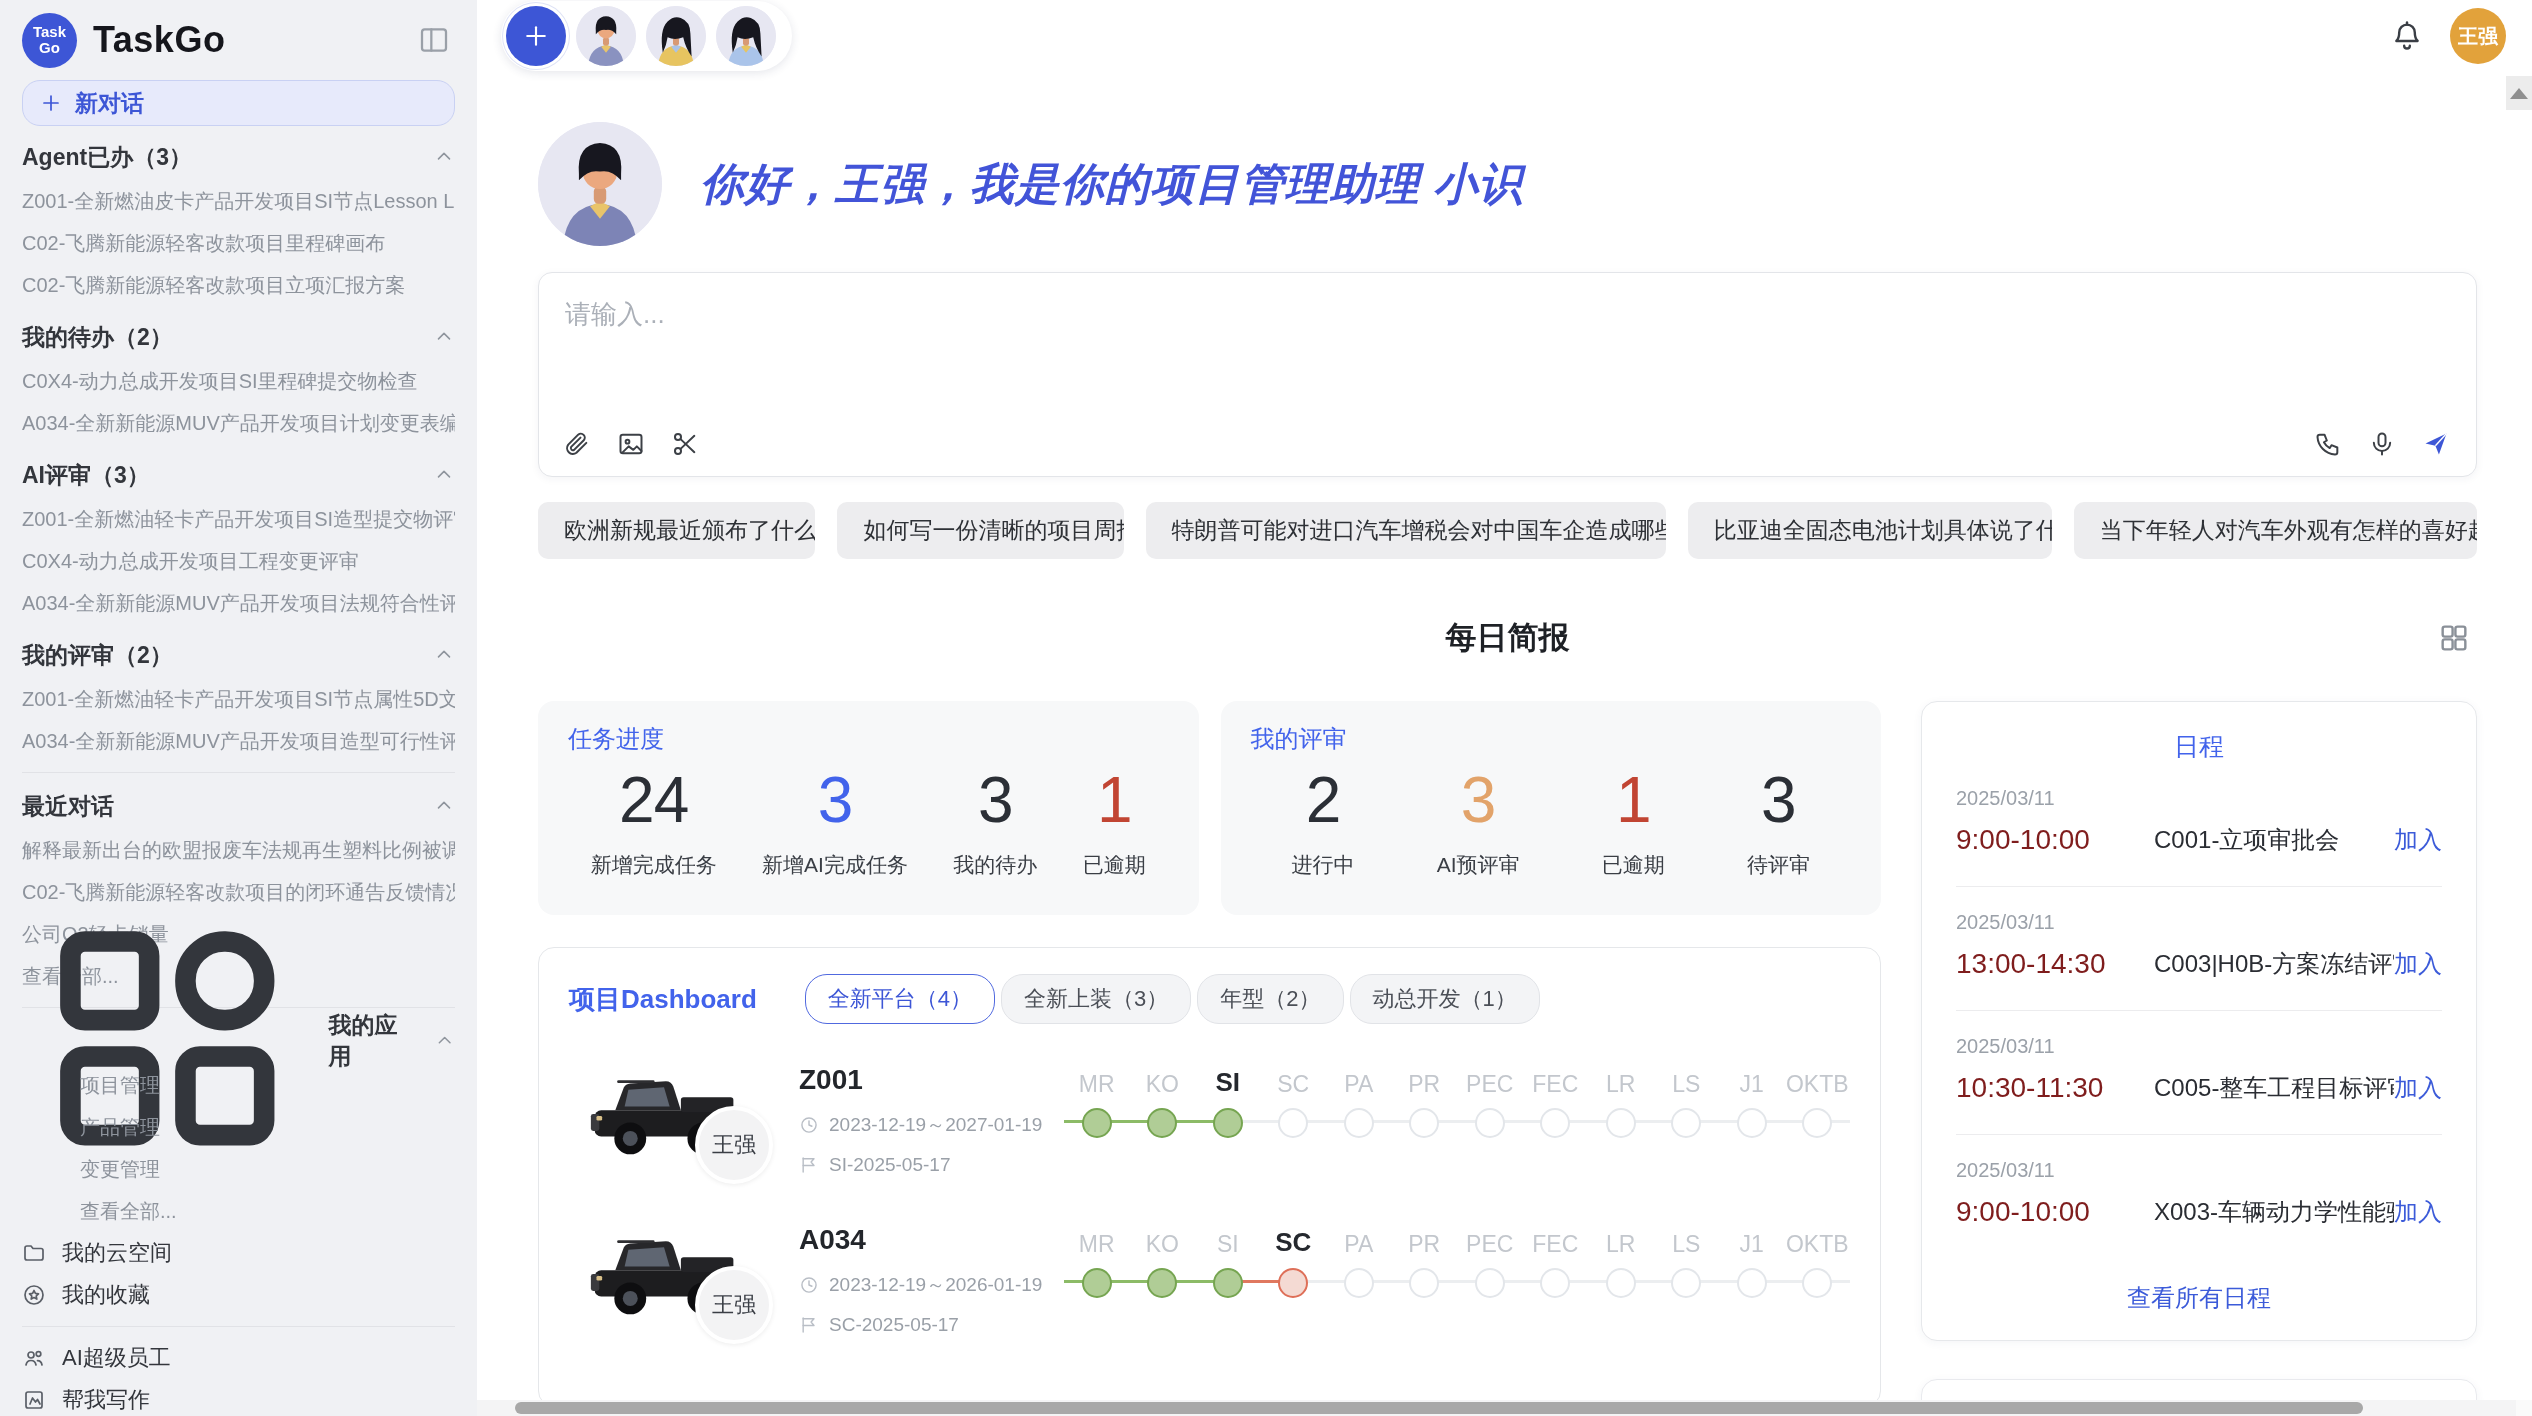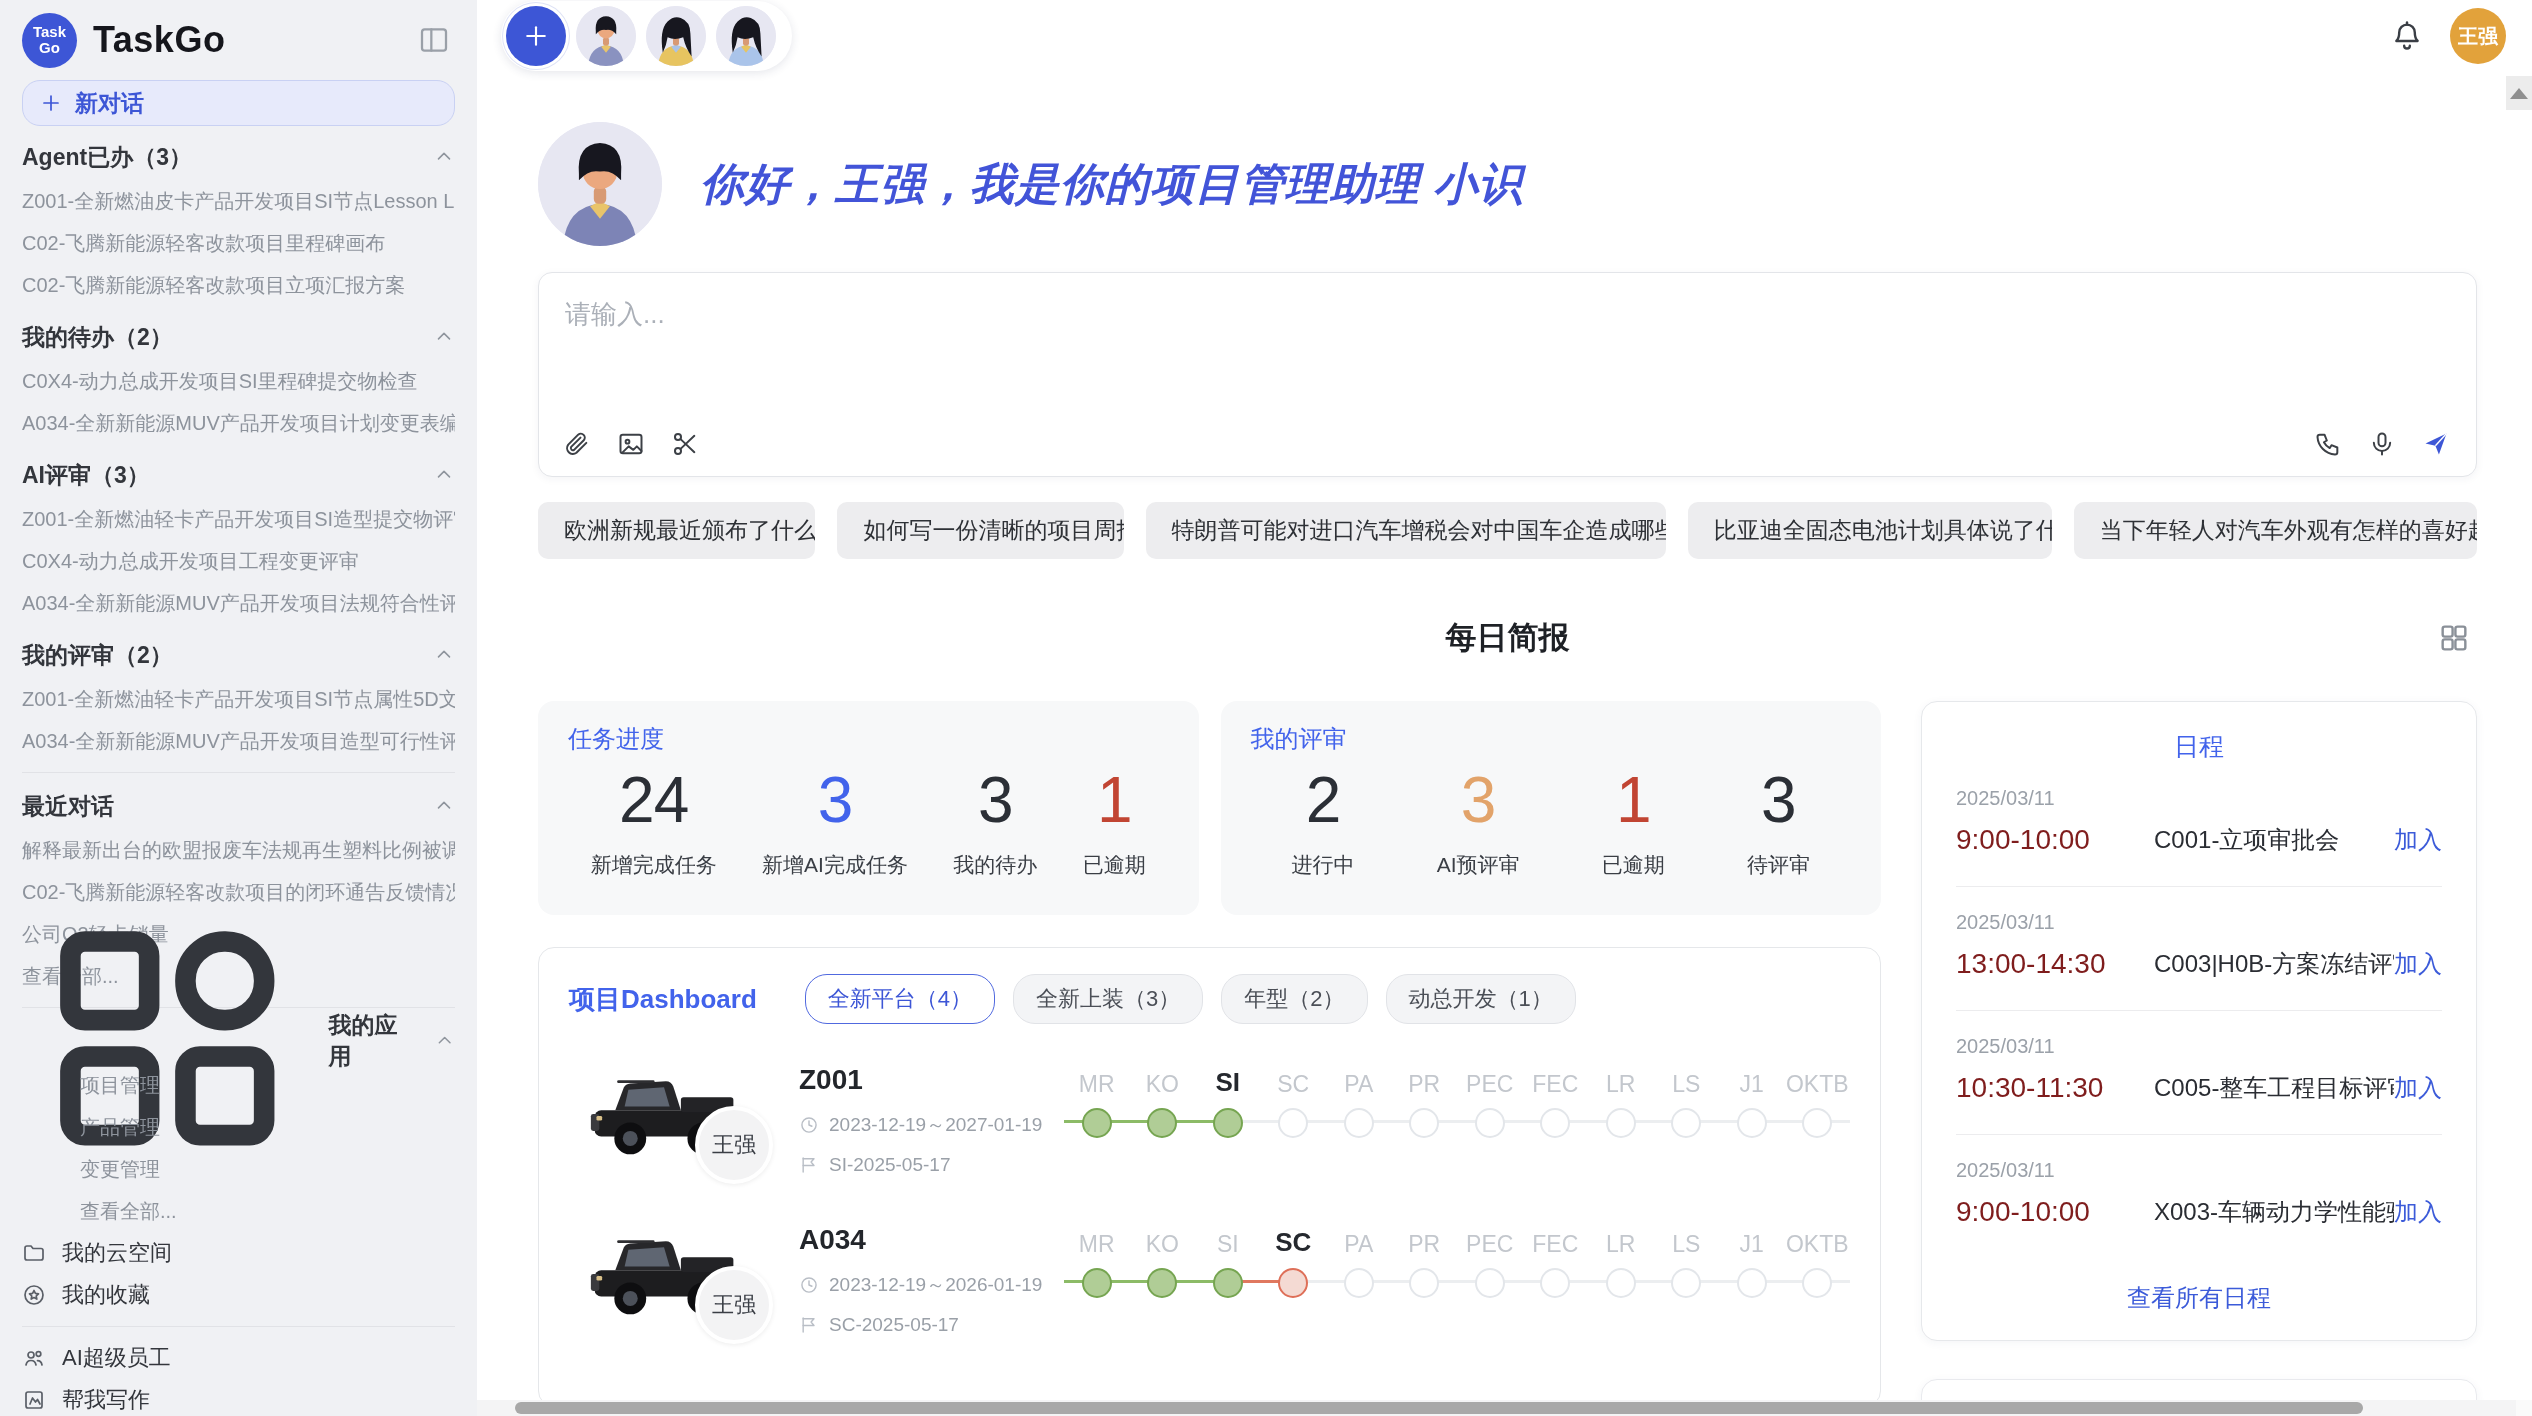--- a/index.html
+++ b/index.html
@@ -72,21 +72,21 @@
   .stat-card { flex:1; background:#f7f8f9; border-radius:16px; padding:22px 30px 30px; height:214px; }
   .stat-title { color:#4263eb; font-size:24px; }
   .metrics { display:flex; justify-content:space-around; margin-top:8px; }
   .metric { text-align:center; }
   .metric .val { font-size:64px; font-weight:500; letter-spacing:-1px; }
   .metric .lab { font-size:21px; color:#3a3e45; margin-top:14px; }
 
   .dash-card { margin-top:32px; background:#fff; border:1px solid #e5e7ea; border-radius:16px; padding:26px 30px; height:460px; overflow:hidden; }
   .dash-head { display:flex; align-items:center; gap:48px; }
   .dash-title { color:#4263eb; font-size:26px; font-weight:700; }
-  .tabs { display:flex; gap:18px; }
+  .tabs { display:flex; gap:6px; }
   .tab { border-radius:22px; padding:9px 22px; font-size:22px; background:#f3f4f6; border:1px solid #e1e3e7; color:#4b4f57; cursor:pointer; white-space:nowrap; }
   .tab.active { background:#fff; border:1px solid #5069df; color:#3d56d6; }
 
   .proj-row { display:flex; align-items:flex-start; margin-top:34px; padding-left:20px; }
   .truck { width:150px; height:112px; flex:0 0 150px; }
   .owner-badge { width:78px; height:78px; border-radius:50%; background:#f3f3f4; border:4px solid #fff;
                  box-shadow:0 1px 5px rgba(0,0,0,.08); display:flex; align-items:center; justify-content:center;
                  font-size:22px; color:#3a3e45; margin:48px 0 0 -44px; z-index:2; position:relative; }
   .proj-info { width:255px; margin-left:26px; padding-top:6px; }
   .proj-code { font-size:28px; font-weight:700; color:#23262b; }

